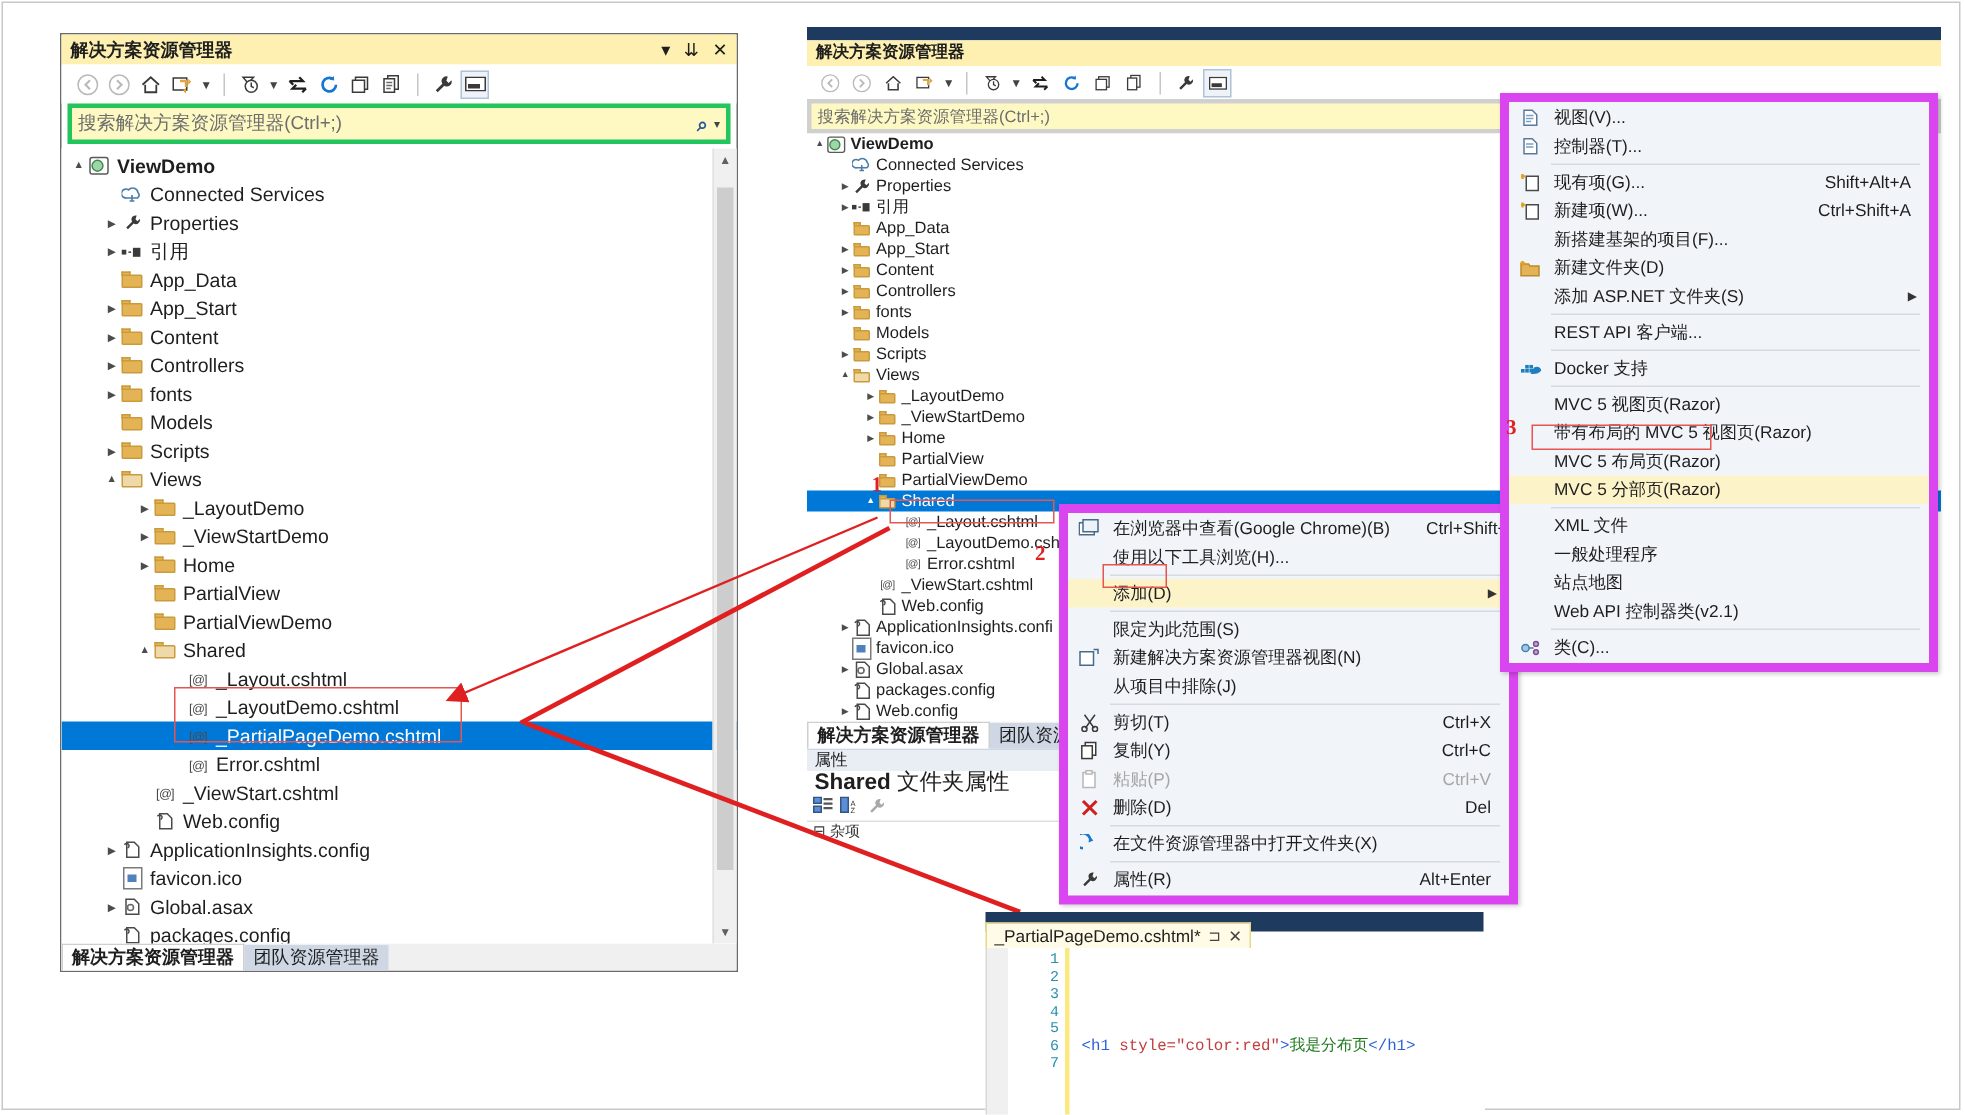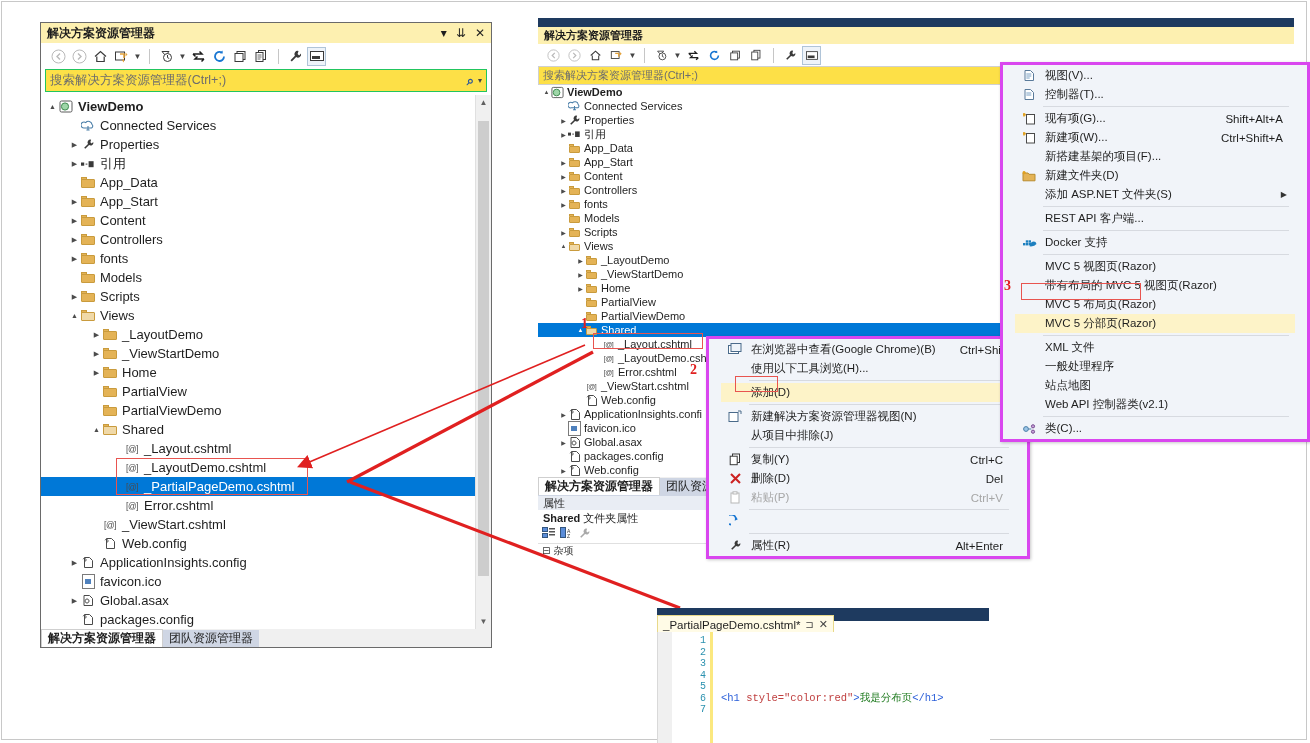--- a/index.html
+++ b/index.html
@@ -27,21 +27,21 @@
   .vs-toolbar{
     background:#ffffff;height:26px;display:flex;align-items:center;
     padding:0 6px;gap:2px;
   }
   .vs-toolbar .sep{width:1px;height:15px;background:#c6c6c6;margin:0 5px;}
   .ticon{width:19px;height:19px;display:flex;align-items:center;justify-content:center;}
   .ticon svg{display:block;}
   .ticon.pressed{border:1px solid #b0c4d8;background:#eef3f9;box-sizing:border-box;}
   .caret{font-size:8px;color:#444;width:9px;text-align:center;}
   .vs-search{
-    height:21px;border:1px solid #22c55e;background:#fde047;
+    height:21px;border:3px solid #22c55e;background:#fef9c3;
     display:flex;align-items:center;padding:0 4px;color:#6d6d6d;font-size:12.5px;
   }
   .vs-search .grow{flex:1;}
   .vs-search .mag{color:#2b579a;font-size:13px;font-weight:bold;}
   .vs-search .dd{font-size:8px;color:#444;margin-left:4px;}
 
   
   .tree{background:#fff;position:relative;}
   .node{display:flex;align-items:center;height:18px;white-space:nowrap;font-size:12.5px;}
   .node .exp{width:11px;text-align:center;font-size:7px;color:#4c4c4c;flex:0 0 11px;}
@@ -98,30 +98,30 @@
   #rightTree .node{height:14px;font-size:11px;}
   #rightTree .node .lbl{line-height:14px;}
   #rightTree .node .ico{width:13px;margin-right:3px;flex:0 0 13px;}
   #rightTree .node .exp{width:9px;flex:0 0 9px;font-size:6px;}
   #rightTree .fi{width:11px;height:9px;}
   #rightTree .fi .b{width:11px;height:7px;top:2px;}
   #rightTree .fi .t{width:5px;height:2px;}
   #rightTree .razor{font-size:7px;}
 
   .props-head{background:#e9edf4;height:15px;line-height:15px;font-size:11px;padding-left:5px;border-top:1px solid #cfd6e4;}
-  .props-sub{height:16px;line-height:16px;font-size:11px;padding-left:5px;}
+  .props-sub{height:16px;line-height:16px;font-size:15px;padding-left:5px;}
   .props-sub b{font-weight:bold;}
   .props-tb{height:18px;display:flex;align-items:center;gap:4px;padding-left:4px;border-bottom:1px solid #e0e0e0;}
   .props-row{height:13px;line-height:13px;font-size:10px;padding-left:4px;color:#3a3a3a;display:flex;align-items:center;gap:3px;}
 
   
   .ctxmenu{
-    position:absolute;background:#f1f4f9;border:3px solid #d946ef;
+    position:absolute;background:#f1f4f9;border:6px solid #d946ef;
     box-shadow:1px 1px 3px rgba(0,0,0,.22);
-    padding:1px 12px;font-size:11.5px;
+    padding:1px 0;font-size:11.5px;
   }
   .mi{display:flex;align-items:center;height:19px;padding:0 2px;white-space:nowrap;}
   .mi .migutter{width:24px;flex:0 0 24px;display:flex;align-items:center;justify-content:center;}
   .mi .mitext{flex:1;padding-left:4px;}
   .mi .miacc{color:#1e1e1e;padding:0 10px 0 24px;}
   .mi .miarrow{font-size:8px;padding-right:6px;color:#333;}
   .mi.hl{background:#fdf3c8;}
   .mi.dis .mitext,.mi.dis .miacc{color:#a6a6a6;}
   .msep{height:1px;background:#d7dae0;margin:2px 6px 2px 28px;}
 
@@ -930,70 +930,86 @@
       <span class="mitext">使用以下工具浏览(H)...</span>
     </div>
     <div class="msep"></div>
     <div class="mi hl">
       <span class="migutter"></span>
       <span class="mitext">添加(D)</span>
       <span class="miarrow">▶</span>
     </div>
     <div class="msep"></div>
     <div class="mi">
+      <span class="migutter"></span>
+      <span class="mitext">限定为此范围(S)</span>
+    </div>
+    <div class="mi">
       <span class="migutter">
         <svg width="14" height="13" viewBox="0 0 14 13">
           <rect x="1" y="2.5" width="9" height="9" fill="#fff" stroke="#4a6a8a"></rect>
           <path d="M10 1 h3 v3" fill="none" stroke="#4a6a8a"></path>
         </svg>
       </span>
       <span class="mitext">新建解决方案资源管理器视图(N)</span>
     </div>
     <div class="mi">
       <span class="migutter"></span>
       <span class="mitext">从项目中排除(J)</span>
     </div>
     <div class="msep"></div>
     <div class="mi">
       <span class="migutter">
         <svg width="13" height="13" viewBox="0 0 13 13">
+          <path d="M3 1.5 L9.5 10.5 M10 1.5 L3.5 10.5" stroke="#3a3a3a" fill="none"></path>
+          <circle cx="3" cy="11" r="1.7" fill="none" stroke="#3a3a3a"></circle>
+          <circle cx="10" cy="11" r="1.7" fill="none" stroke="#3a3a3a"></circle>
+        </svg>
+      </span>
+      <span class="mitext">剪切(T)</span>
+      <span class="miacc">Ctrl+X</span>
+    </div>
+    <div class="mi">
+      <span class="migutter">
+        <svg width="13" height="13" viewBox="0 0 13 13">
           <rect x="3.5" y="1" width="7" height="8.5" fill="#fff" stroke="#3a3a3a"></rect>
           <rect x="1.2" y="3.2" width="7" height="8.5" fill="#fff" stroke="#3a3a3a"></rect>
         </svg>
       </span>
       <span class="mitext">复制(Y)</span>
       <span class="miacc">Ctrl+C</span>
-    </div>
-    <div class="mi">
-      <span class="migutter">
-        <svg width="13" height="13" viewBox="0 0 13 13">
-          <path d="M2 2 L11 11 M11 2 L2 11" stroke="#cc2222" stroke-width="2.1" fill="none"></path>
-        </svg>
-      </span>
-      <span class="mitext">删除(D)</span>
-      <span class="miacc">Del</span>
     </div>
     <div class="mi dis">
       <span class="migutter">
         <svg width="13" height="13" viewBox="0 0 13 13">
           <rect x="2" y="2" width="8" height="10" fill="#fff" stroke="#b7b7b7"></rect>
           <rect x="4" y="0.8" width="4" height="2.2" fill="#fff" stroke="#b7b7b7"></rect>
         </svg>
       </span>
       <span class="mitext">粘贴(P)</span>
       <span class="miacc">Ctrl+V</span>
     </div>
+    <div class="mi">
+      <span class="migutter">
+        <svg width="13" height="13" viewBox="0 0 13 13">
+          <path d="M2 2 L11 11 M11 2 L2 11" stroke="#cc2222" stroke-width="2.1" fill="none"></path>
+        </svg>
+      </span>
+      <span class="mitext">删除(D)</span>
+      <span class="miacc">Del</span>
+    </div>
     <div class="msep"></div>
     <div class="mi">
       <span class="migutter">
         <svg width="13" height="13" viewBox="0 0 13 13">
           <path d="M2 9.5 a5 5 0 1 1 5 -5" fill="none" stroke="#1876d2" stroke-width="1.8"></path>
           <path d="M6.3 1.5 l2.6 2.8 l-3.2 1.4 z" fill="#1876d2"></path>
         </svg>
       </span>
+      <span class="mitext">在文件资源管理器中打开文件夹(X)</span>
     </div>
     <div class="msep"></div>
     <div class="mi">
       <span class="migutter">
         <svg width="13" height="13" viewBox="0 0 15 15">
           <path d="M10.5 2 a3.2 3.2 0 0 0 -3.6 4.8 L2.5 11.2 l1.3 1.3 L8.2 8.1 A3.2 3.2 0 0 0 13 4.5 l-1.9 1.9 l-1.5 -1.5 z" fill="#3a3a3a"></path>
         </svg>
       </span>
       <span class="mitext">属性(R)</span>
       <span class="miacc">Alt+Enter</span>

